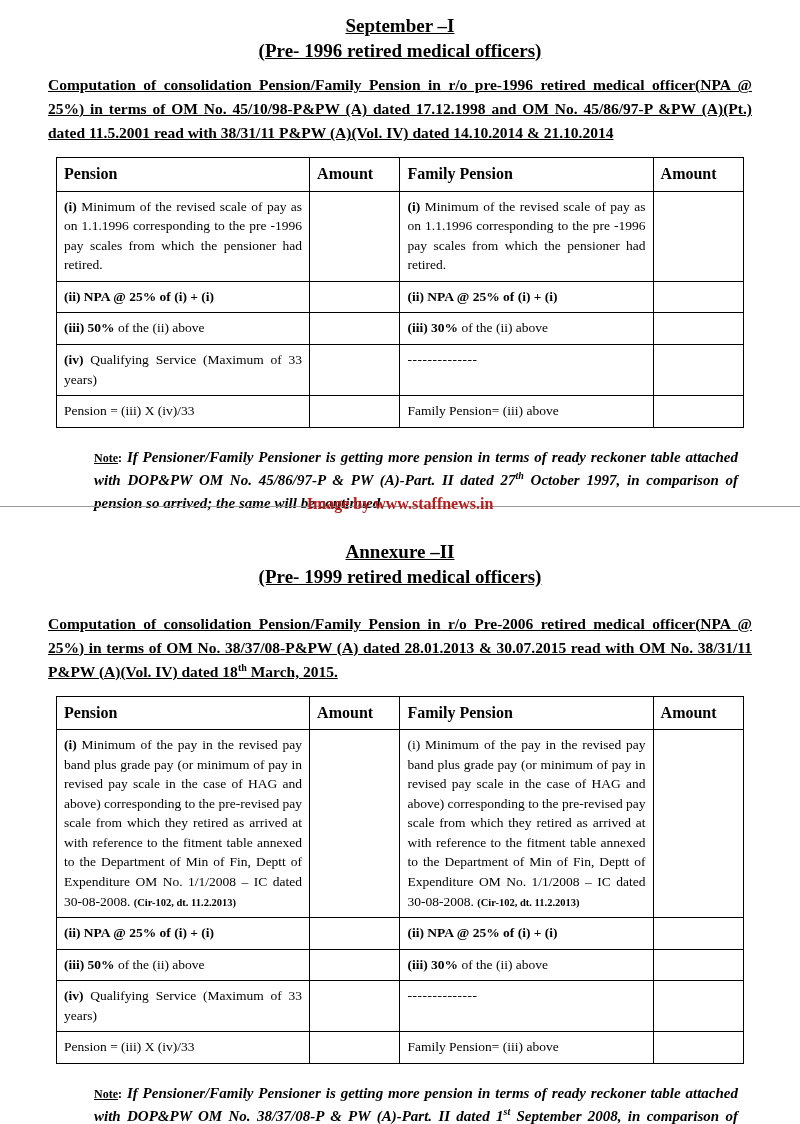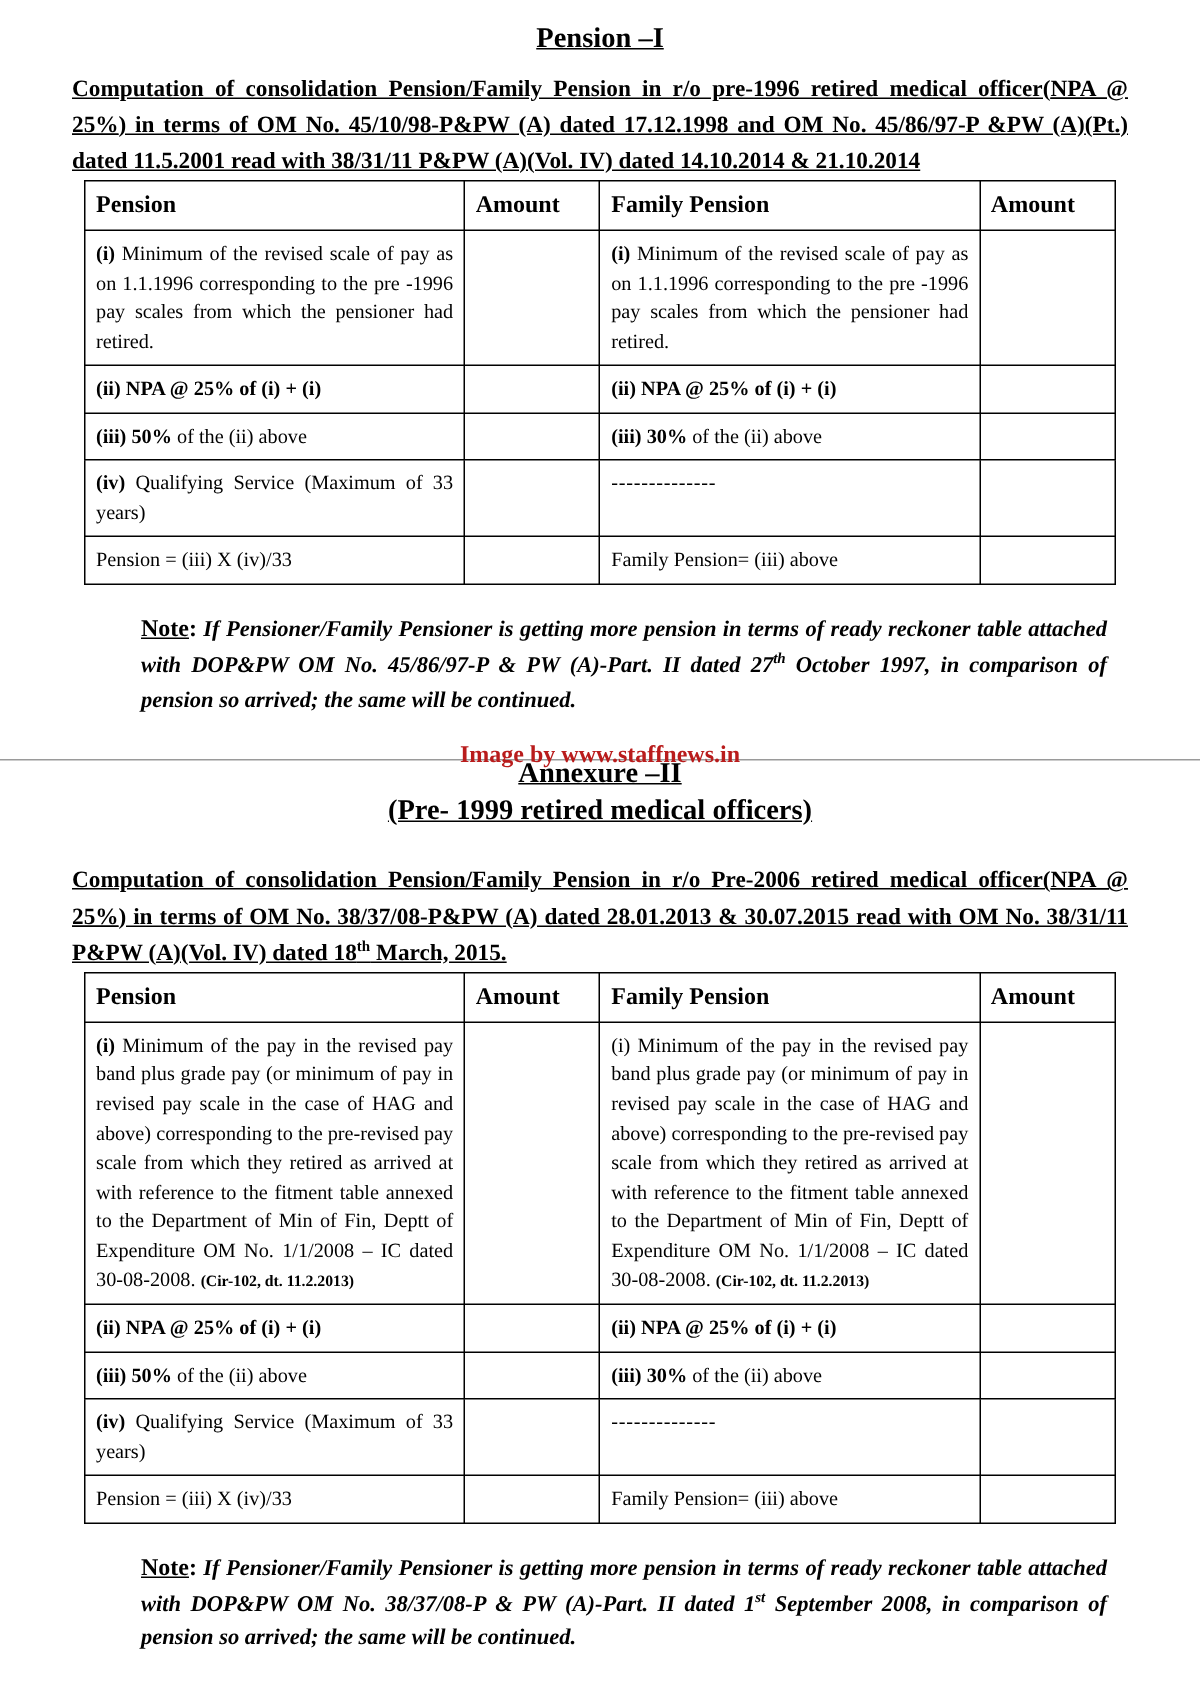--- a/index.html
+++ b/index.html
@@ -44,21 +44,21 @@
     line-height: 1.55;
     margin: 10px 10px 0 10px;
     text-decoration: underline;
   }
   .intro .ul { text-decoration: underline; }
   .intro sup { font-size: 10px; vertical-align: super; }
 
   table.pen {
     border-collapse: collapse;
     width: 688px;
-    margin: 0 auto 0 auto;
+    margin: 12px auto 0 auto;
     table-layout: fixed;
   }
   table.pen td, table.pen th {
     border: 1px solid #000;
     vertical-align: top;
     padding: 5px 7px 6px 7px;
     font-size: 13.5px;
     line-height: 1.45;
     text-align: justify;
   }
@@ -94,21 +94,21 @@
     font-size: 15px;
     line-height: 1.5;
     text-align: justify;
     font-style: italic;
     font-weight: bold;
   }
   .note .note-lbl {
     font-style: normal;
     font-weight: bold;
     text-decoration: underline;
-    font-size: 16px;
+    font-size: 12px;
   }
   .note sup { font-size: 10px; vertical-align: super; }
 
   .watermark-band {
     position: absolute;
     left: 0;
     right: 0;
     top: 497px;
     height: 20px;
   }
@@ -131,21 +131,22 @@
   }
   .section2 { margin-top: 26px; }
   .intro2 { margin-top: 22px; }
 </style>
 </head>
 <body>
 
 <div class="page">
 
   <div>
-    <div class="annex-title">Pension –I</div>
+    <div class="annex-title">September –I</div>
+    <div class="annex-sub">(Pre- 1996 retired medical officers)</div>
 
     <p class="intro">
       <span>Computation of consolidation Pension/Family Pension in r/o pre-1996 retired medical officer(</span><span class="ul">NPA @ 25%</span><span>) in terms of   OM No. 45/10/98-P&amp;PW (A) dated 17.12.1998 and OM No. 45/86/97-P &amp;PW (A)(Pt.) dated 11.5.2001 read with 38/31/11 P&amp;PW (A)(Vol. IV) dated 14.10.2014 &amp; 21.10.2014</span>
     </p>
 
     <table class="pen">
       <colgroup>
         <col class="col-a">
           <col class="col-b">
           <col class="col-c">

